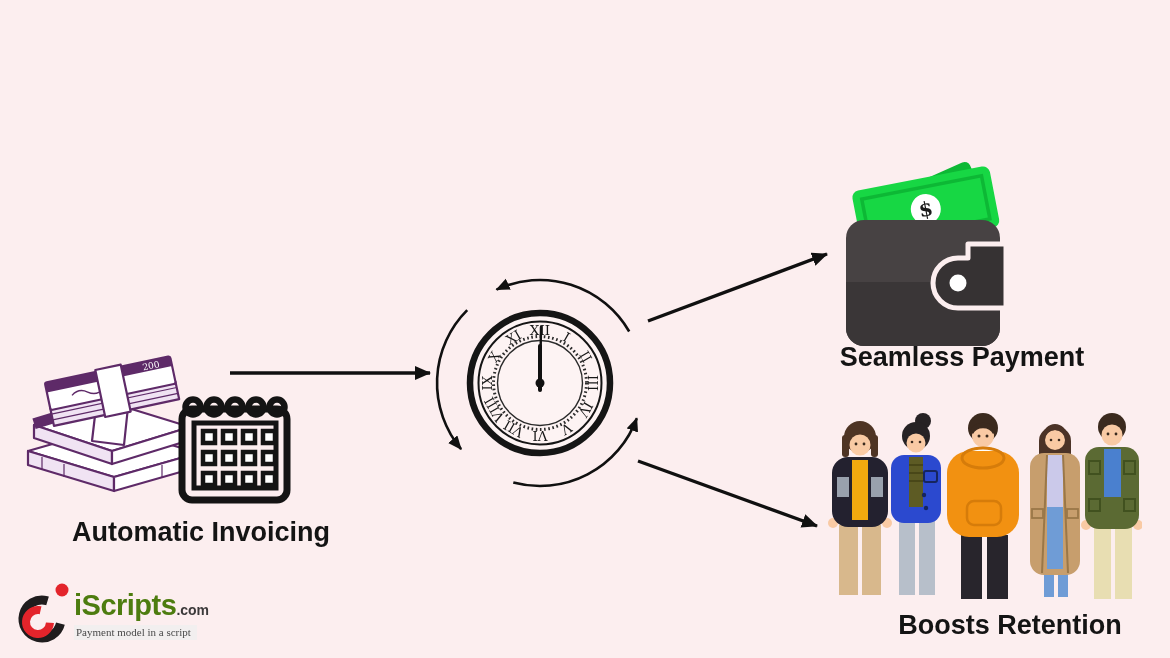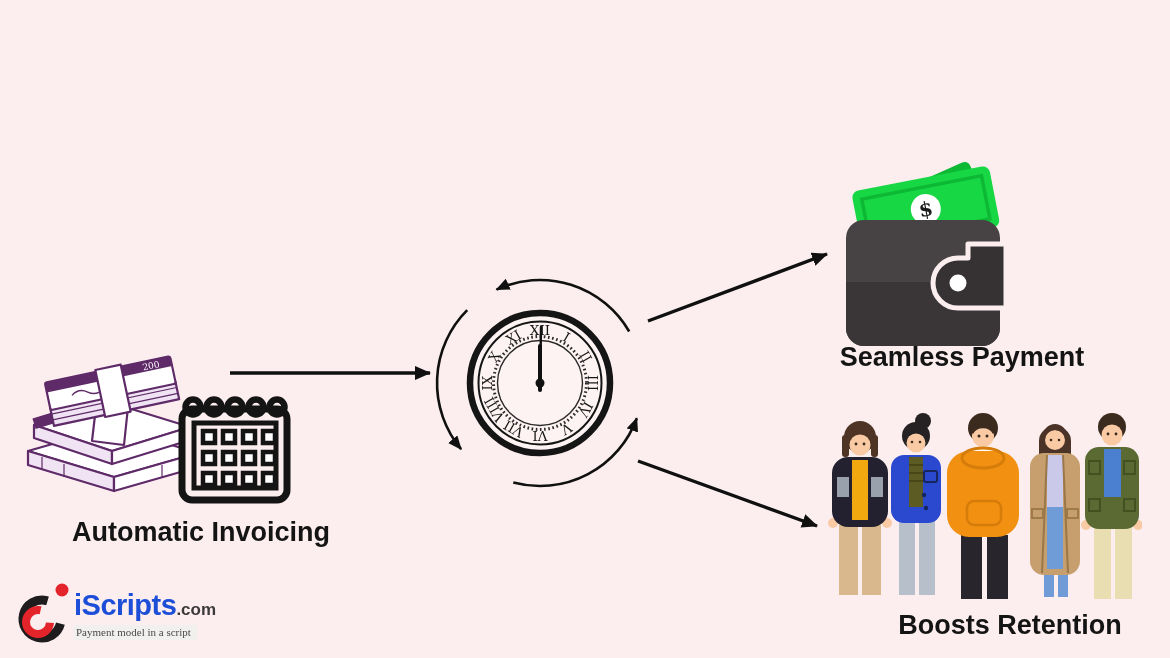--- a/index.html
+++ b/index.html
@@ -16,22 +16,22 @@
   .feature-label{
     font-size:27px;font-weight:700;color:#141414;text-align:center;
   }
   .lbl-invoicing{top:517px;left:0;width:330px;text-align:right;}
   .lbl-payment{top:342px;left:812px;width:300px;}
   .lbl-retention{top:610px;left:860px;width:300px;}
   .logo{top:579px;left:14px;width:230px;height:75px;}
   .logo-row{display:flex;align-items:flex-start;}
   .logo-text-col{margin-left:2px;}
   .logo-name-line{display:flex;align-items:baseline;margin-top:10px;}
-  .logo-name{font-size:29px;font-weight:700;color:#1d4ed8;letter-spacing:-0.5px;}
-  .logo-tld{font-size:17px;font-weight:700;color:#3b393a;}
+  .logo-name{font-size:29px;font-weight:700;color:#4d7c0f;letter-spacing:-0.5px;}
+  .logo-tld{font-size:14px;font-weight:700;color:#3b393a;}
   .logo-tagline{
     margin-top:2px;background:#F2EFEF;padding:1px 6px 2px 2px;display:inline-block;
     font-family:"Liberation Serif",serif;font-size:11px;color:#4a4a4a;white-space:nowrap;
   }
   svg text{font-family:"DejaVu Serif",serif;}
 </style>
 </head>
 <body>
 
 <div class="canvas">

